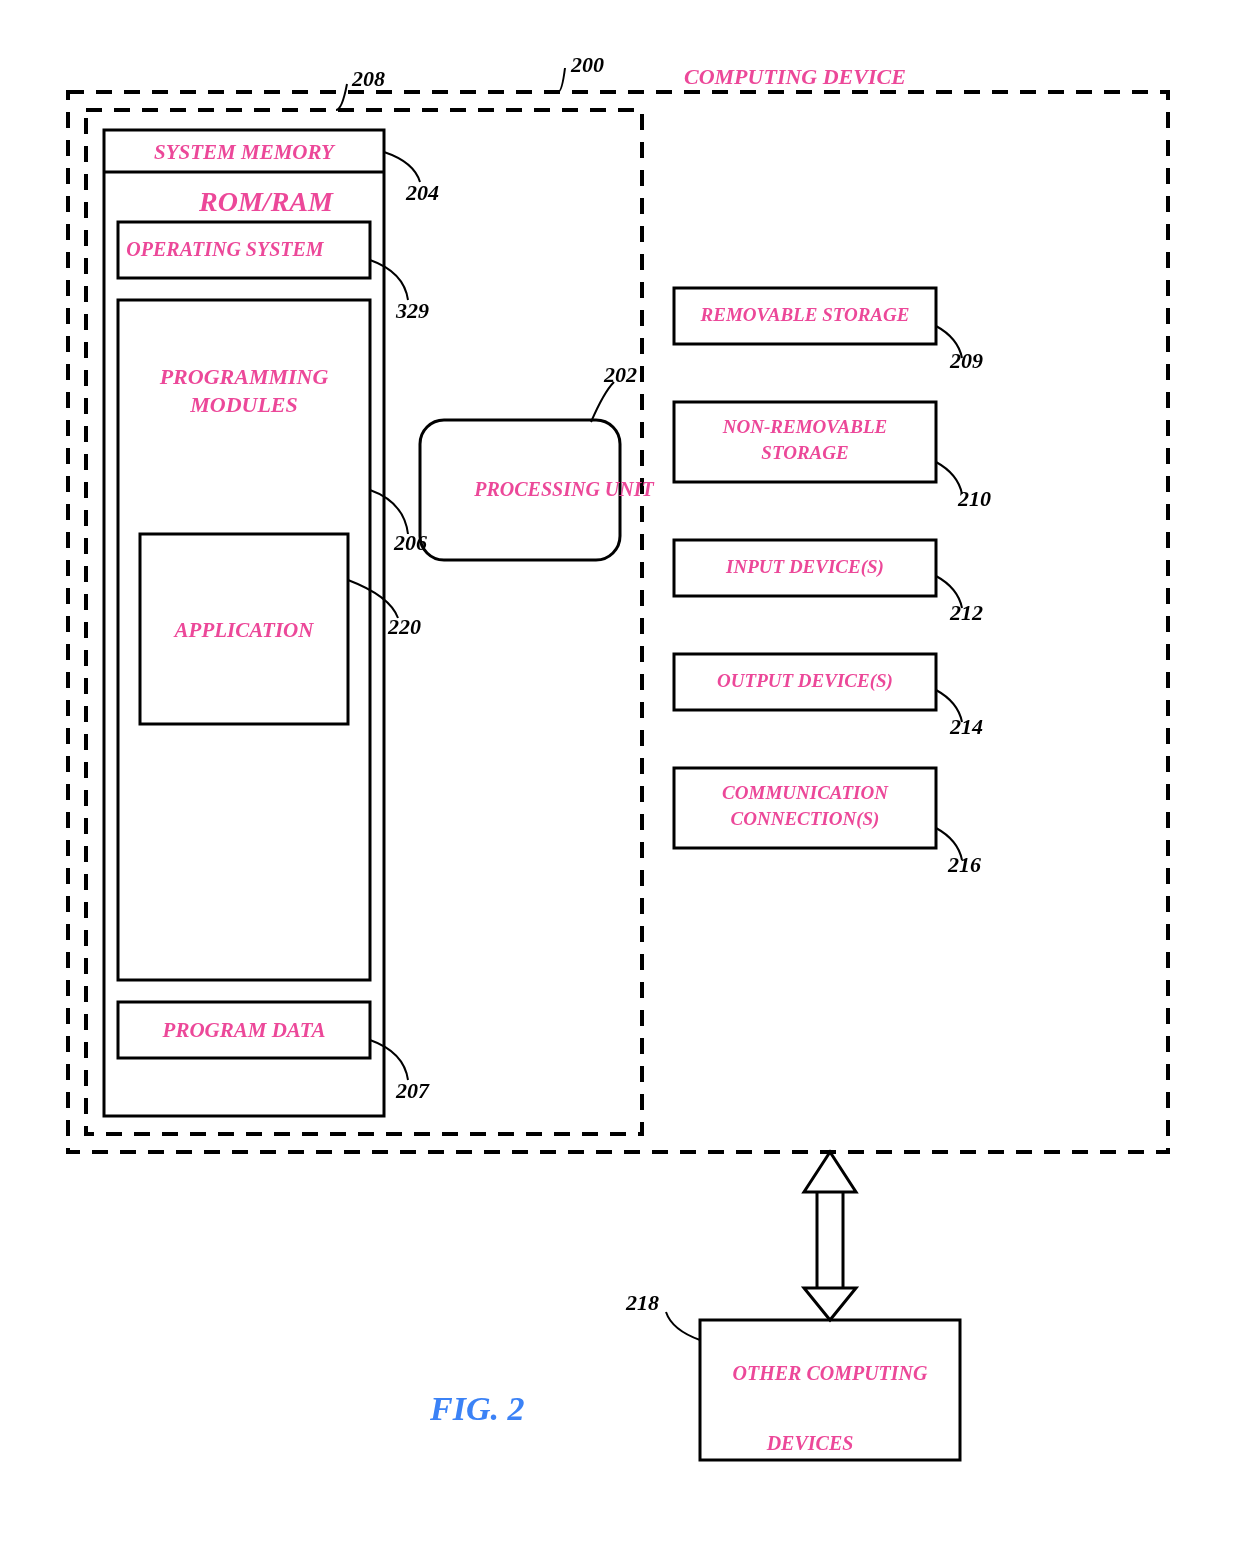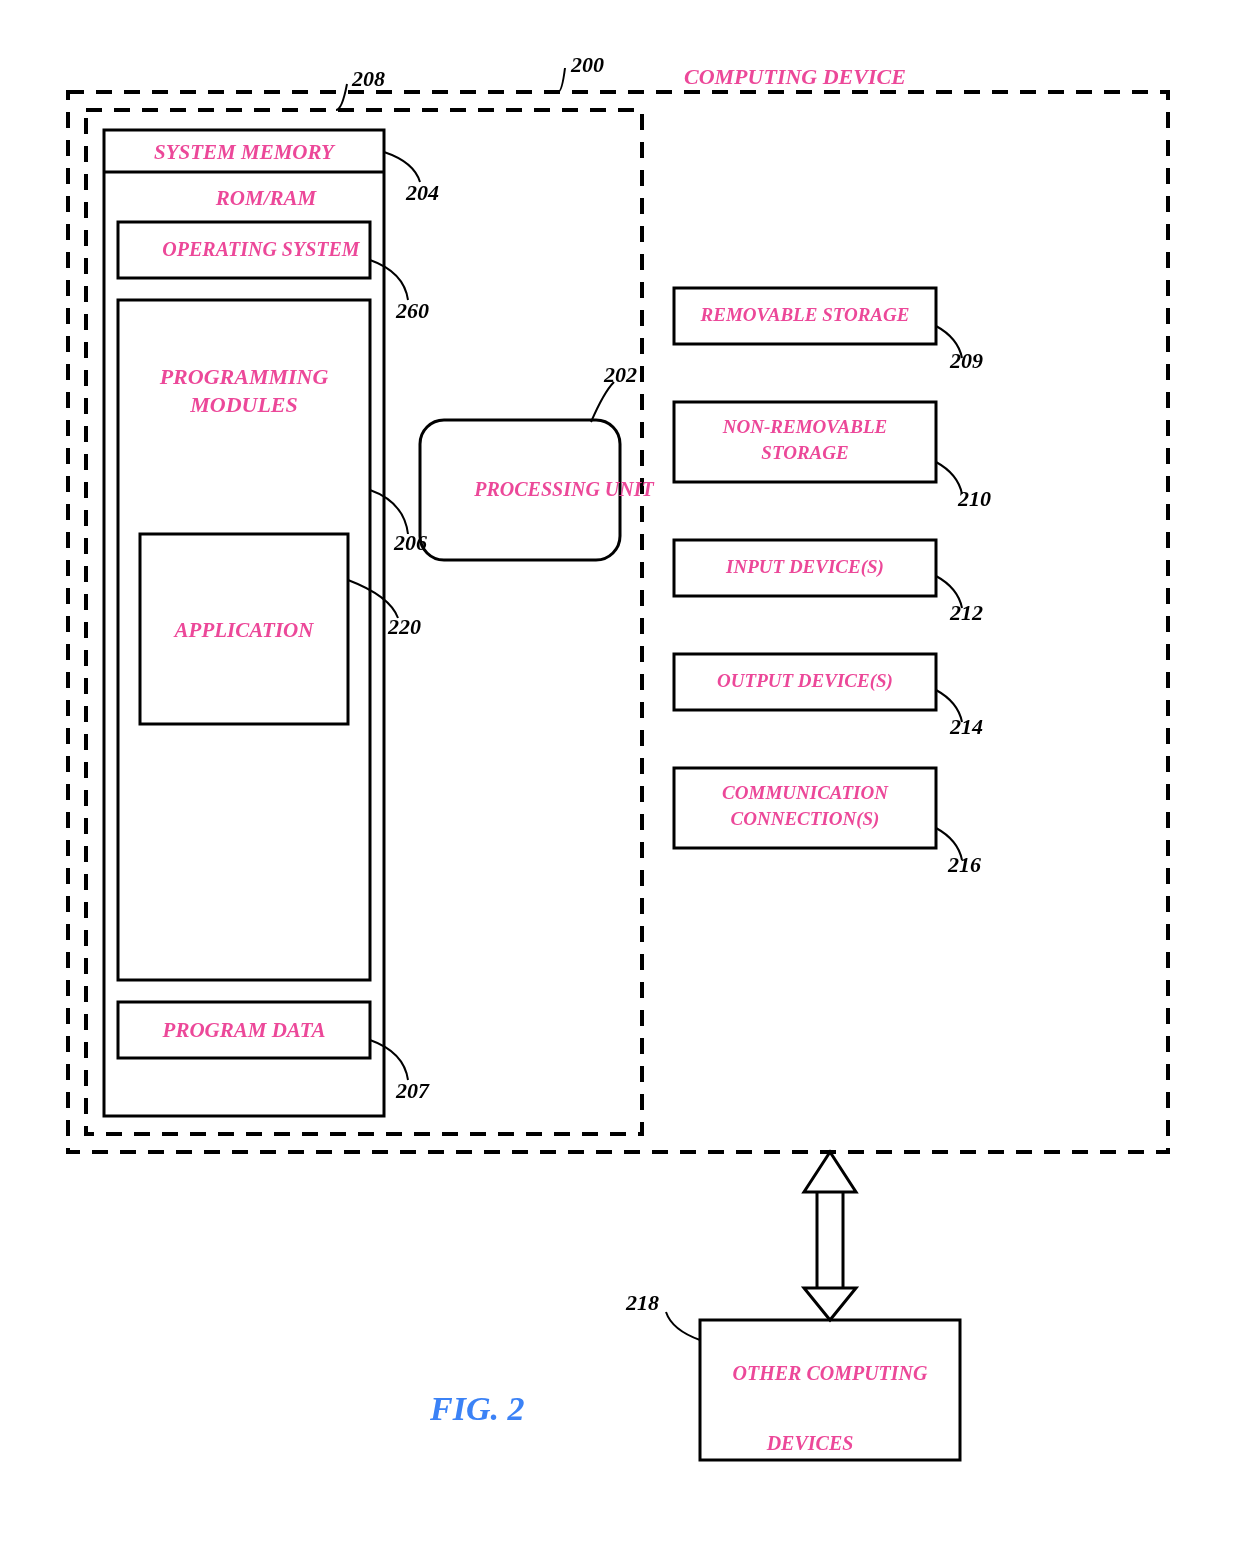--- a/index.html
+++ b/index.html
@@ -103,25 +103,25 @@
     <polygon points="830,1152 804,1192 856,1192" fill="#fff" stroke="#000" stroke-width="3"></polygon>
 
     <polygon points="830,1320 804,1288 856,1288" fill="#fff" stroke="#000" stroke-width="3"></polygon>
   </svg>
 
   <span class="txt" style="left:684px; top:64px; font-size:22px;">COMPUTING DEVICE</span>
   <span class="ref" style="left:571px; top:52px; font-size:22px;">200</span>
   <span class="ref" style="left:352px; top:66px; font-size:22px;">208</span>
 
   <span class="txt" style="left:104px; top:140px; width:280px; font-size:21px;">SYSTEM MEMORY</span>
-  <span class="txt" style="left:104px; top:186px; width:324px; font-size:21px;">ROM/RAM</span>
+  <span class="txt" style="left:104px; top:186px; width:324px; font-size:28px;">ROM/RAM</span>
   <span class="ref" style="left:406px; top:180px; font-size:22px;">204</span>
 
-  <span class="txt" style="left:118px; top:238px; width:214px; font-size:20px;padding-left:36px;">OPERATING SYSTEM</span>
-  <span class="ref" style="left:396px; top:298px; font-size:22px;">260</span>
+  <span class="txt" style="left:118px; top:238px; width:214px; font-size:20px;">OPERATING SYSTEM</span>
+  <span class="ref" style="left:396px; top:298px; font-size:22px;">329</span>
 
   <span class="txt" style="left:118px; top:364px; width:252px; font-size:22px;">PROGRAMMING</span>
   <span class="txt" style="left:118px; top:392px; width:252px; font-size:22px;">MODULES</span>
   <span class="ref" style="left:394px; top:530px; font-size:22px;">206</span>
 
   <span class="txt" style="left:140px; top:618px; width:208px; font-size:21px;">APPLICATION</span>
   <span class="ref" style="left:388px; top:614px; font-size:22px;">220</span>
 
   <span class="txt" style="left:118px; top:1018px; width:252px; font-size:21px;">PROGRAM DATA</span>
   <span class="ref" style="left:396px; top:1078px; font-size:22px;">207</span>

